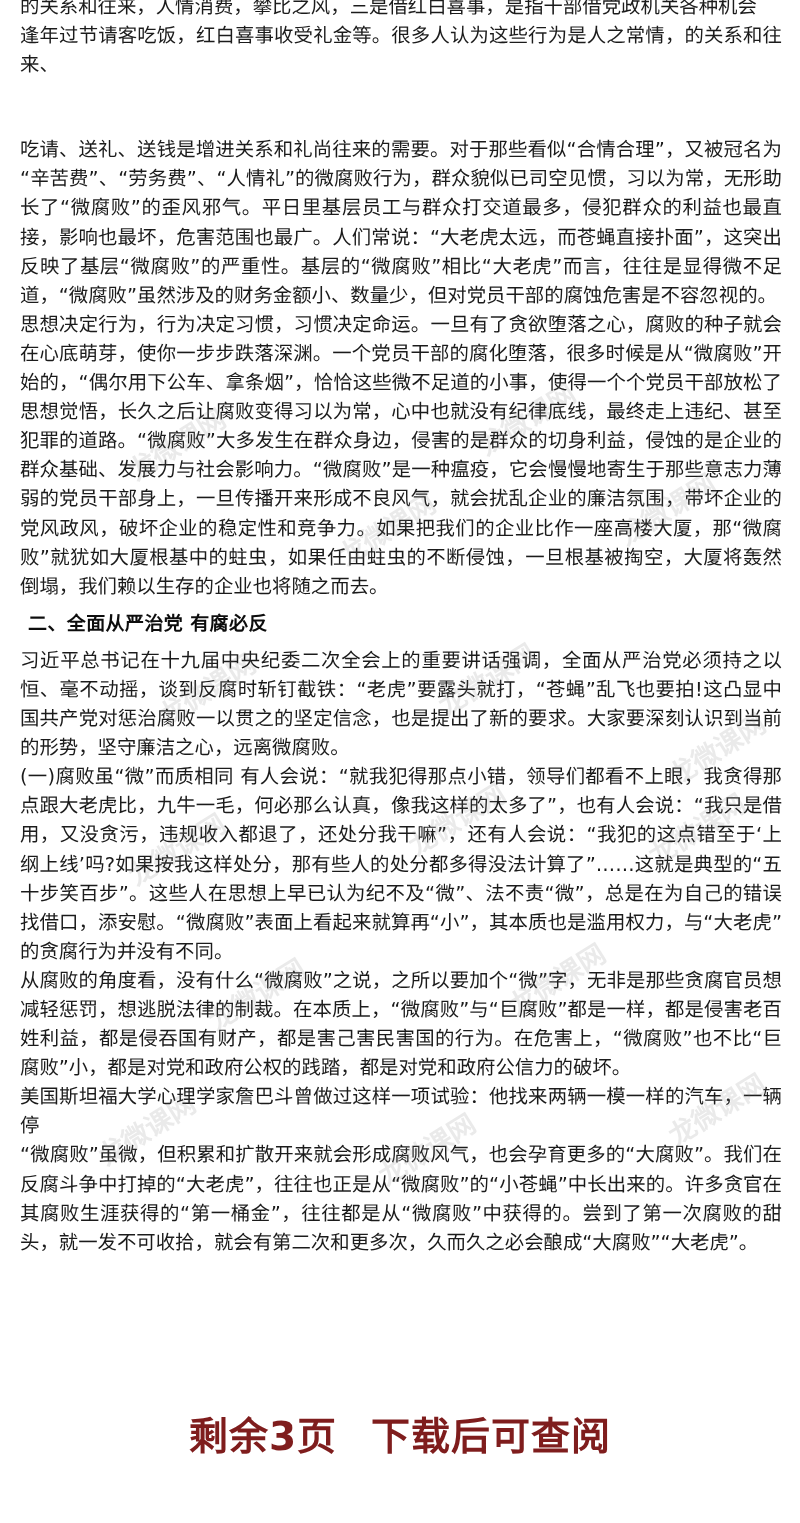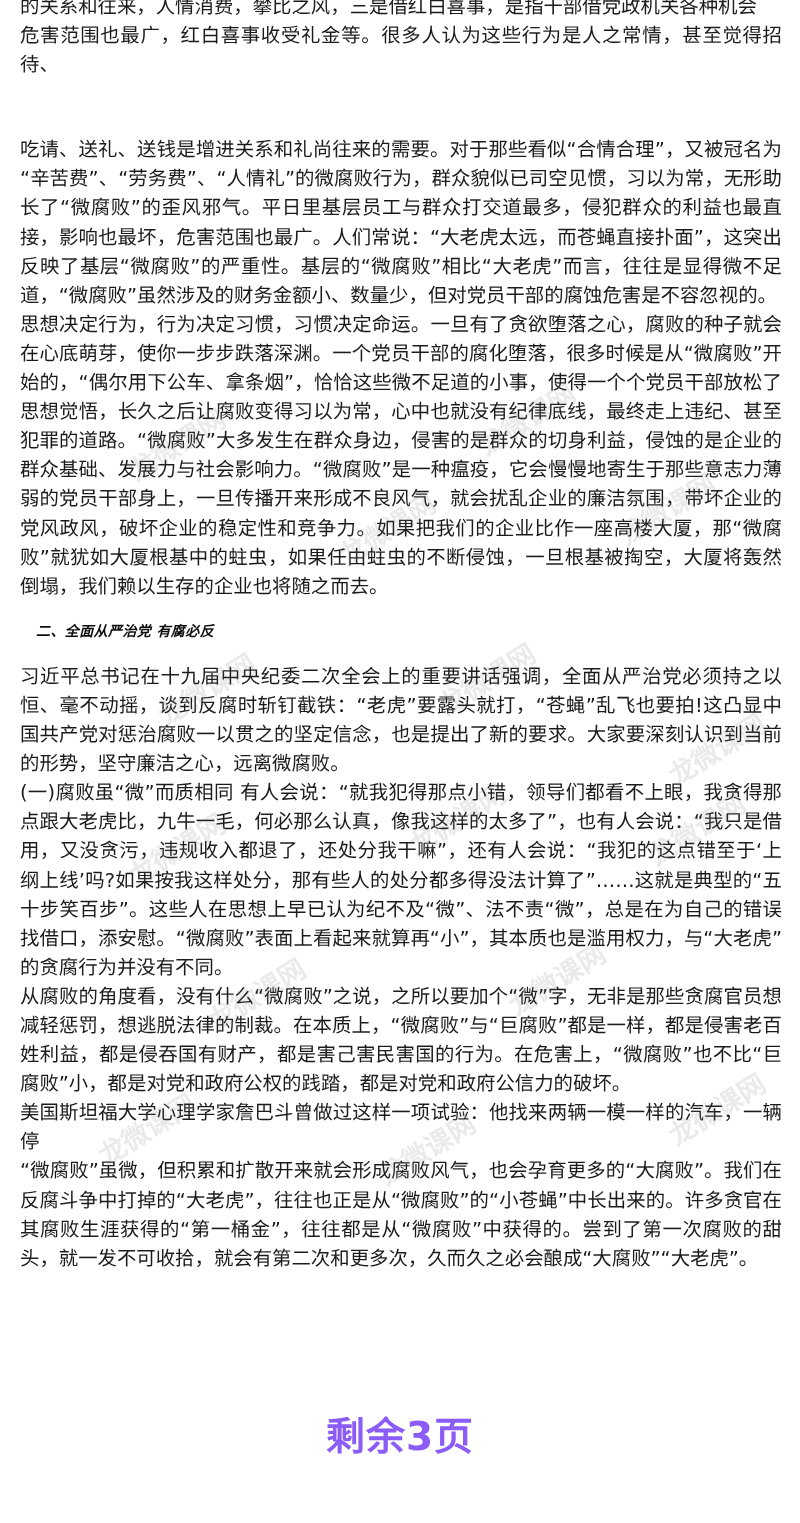--- a/index.html
+++ b/index.html
@@ -48,27 +48,26 @@
     word-break: break-all;
   }
   .para.clipped-top {
     
     overflow: hidden;
   }
   .spacer-gap {
     height: 56px;
   }
   .heading {
-    font-size: 14px;
+    font-size: 19px;
     line-height: 29.1px;
     font-weight: bold;
     color: #0d0d0d;
-    margin: 16px;
+    margin: 8px;
     letter-spacing: 0.4px;
-    font-style: italic;
   }
 
   
   .wm {
     position: absolute;
     font-family: "DejaVu Sans", "Liberation Sans", sans-serif;
     font-size: 27px;
     font-weight: bold;
     color: rgba(125,125,125,0.16);
     white-space: nowrap;
@@ -86,36 +85,36 @@
     width: 800px;
     height: 80px;
     display: flex;
     align-items: center;
     justify-content: center;
     gap: 34px;
   }
   .footer-text {
     font-size: 39px;
     font-weight: bold;
-    color: #8b5cf6;
+    color: #7f1d1d;
     letter-spacing: 1px;
     line-height: 1;
     font-family: "DejaVu Sans", "Liberation Sans", sans-serif;
   }
 </style>
 </head>
 <body>
 
 <div id="page">
 
   <div id="doc-body">
 
     <p class="para clipped-top">的关系和往来，人情消费，攀比之风，三是借红白喜事，是指干部借党政机关各种机会</p>
 
-    <p class="para">危害范围也最广，红白喜事收受礼金等。很多人认为这些行为是人之常情，甚至觉得招待、</p>
+    <p class="para">逢年过节请客吃饭，红白喜事收受礼金等。很多人认为这些行为是人之常情，的关系和往来、</p>
 
     <div class="spacer-gap"></div>
 
     <p class="para">吃请、送礼、送钱是增进关系和礼尚往来的需要。对于那些看似“合情合理”，又被冠名为“辛苦费”、“劳务费”、“人情礼”的微腐败行为，群众貌似已司空见惯，习以为常，无形助长了“微腐败”的歪风邪气。平日里基层员工与群众打交道最多，侵犯群众的利益也最直接，影响也最坏，危害范围也最广。人们常说：“大老虎太远，而苍蝇直接扑面”，这突出反映了基层“微腐败”的严重性。基层的“微腐败”相比“大老虎”而言，往往是显得微不足道，“微腐败”虽然涉及的财务金额小、数量少，但对党员干部的腐蚀危害是不容忽视的。</p>
 
     <p class="para">思想决定行为，行为决定习惯，习惯决定命运。一旦有了贪欲堕落之心，腐败的种子就会在心底萌芽，使你一步步跌落深渊。一个党员干部的腐化堕落，很多时候是从“微腐败”开始的，“偶尔用下公车、拿条烟”，恰恰这些微不足道的小事，使得一个个党员干部放松了思想觉悟，长久之后让腐败变得习以为常，心中也就没有纪律底线，最终走上违纪、甚至犯罪的道路。“微腐败”大多发生在群众身边，侵害的是群众的切身利益，侵蚀的是企业的群众基础、发展力与社会影响力。“微腐败”是一种瘟疫，它会慢慢地寄生于那些意志力薄弱的党员干部身上，一旦传播开来形成不良风气，就会扰乱企业的廉洁氛围，带坏企业的党风政风，破坏企业的稳定性和竞争力。如果把我们的企业比作一座高楼大厦，那“微腐败”就犹如大厦根基中的蛀虫，如果任由蛀虫的不断侵蚀，一旦根基被掏空，大厦将轰然倒塌，我们赖以生存的企业也将随之而去。</p>
 
     <h2 class="heading">二、全面从严治党  有腐必反</h2>
 
     <p class="para">习近平总书记在十九届中央纪委二次全会上的重要讲话强调，全面从严治党必须持之以恒、毫不动摇，谈到反腐时斩钉截铁：“老虎”要露头就打，“苍蝇”乱飞也要拍!这凸显中国共产党对惩治腐败一以贯之的坚定信念，也是提出了新的要求。大家要深刻认识到当前的形势，坚守廉洁之心，远离微腐败。</p>
@@ -143,15 +142,16 @@
   <div class="wm" style="left:400px;  top:830px;">龙微课网</div>
   <div class="wm" style="left:640px;  top:840px;">龙微课网</div>
   <div class="wm" style="left:200px;  top:1005px;">龙微课网</div>
   <div class="wm" style="left:500px;  top:990px;">龙微课网</div>
   <div class="wm" style="left:90px;   top:1140px;">龙微课网</div>
   <div class="wm" style="left:370px;  top:1160px;">龙微课网</div>
   <div class="wm" style="left:660px;  top:1120px;">龙微课网</div>
 
   <div id="footer-banner">
     <span class="footer-text">剩余3页</span>
+    <span class="footer-text">下载后可查阅</span>
   </div>
 
 </div>
 
 </body></html>

